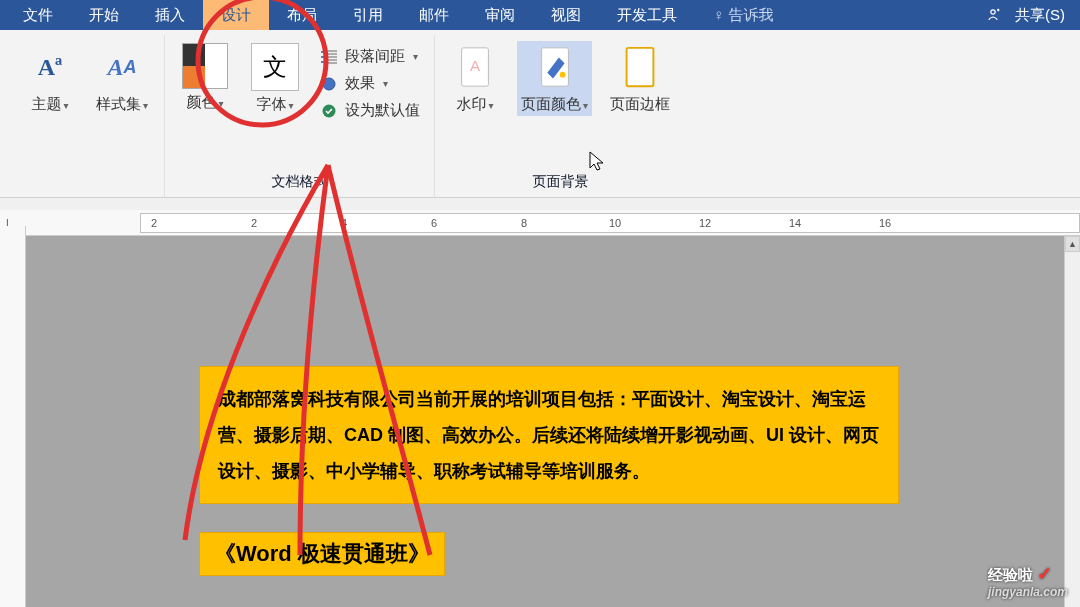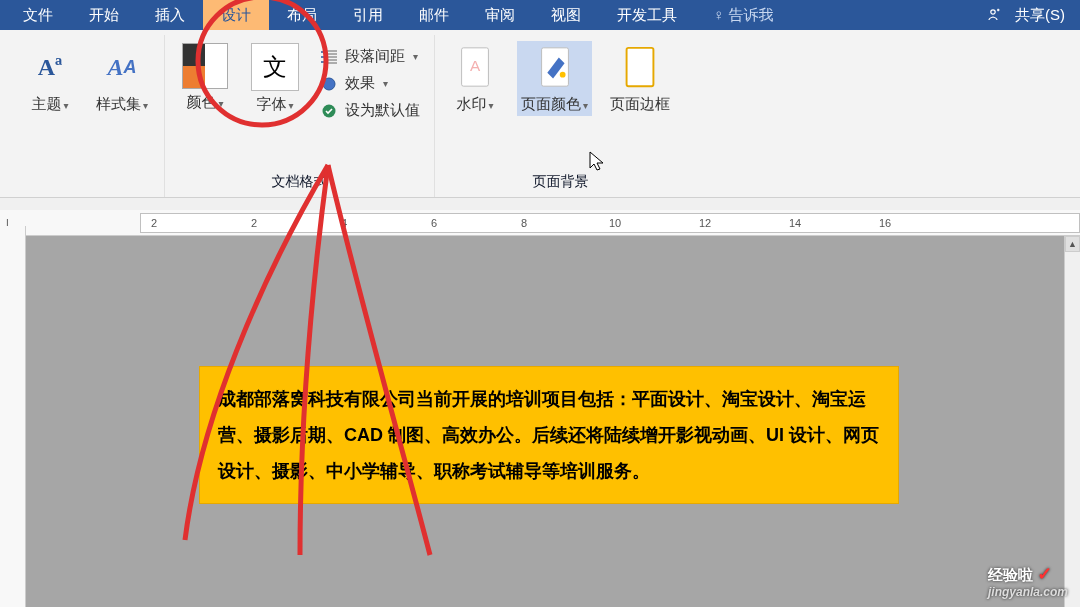--- a/index.html
+++ b/index.html
@@ -345,20 +345,21 @@
     <span class="tick" style="left:648px">14</span>
     <span class="tick" style="left:738px">16</span>
   </div>
 </div>
 
 <div class="v-ruler"></div>
 
 <div class="doc-area">
   <div class="page">
     <div class="para1">成都部落窝科技有限公司当前开展的培训项目包括：平面设计、淘宝设计、淘宝运营、摄影后期、CAD 制图、高效办公。后续还将陆续增开影视动画、UI 设计、网页设计、摄影、中小学辅导、职称考试辅导等培训服务。</div>
+    <div class="para2">《Word 极速贯通班》</div>
   </div>
 </div>
 
 <div class="scrollbar-v">
   <div class="scroll-arrow">▲</div>
 </div>
 
 <svg class="annotation" width="1080" height="607">
   <circle cx="262" cy="61" r="64" fill="none" stroke="#e03030" stroke-width="5"></circle>
   <path d="M 328 165 C 260 280, 200 420, 185 540" fill="none" stroke="#e03030" stroke-width="5"></path>

